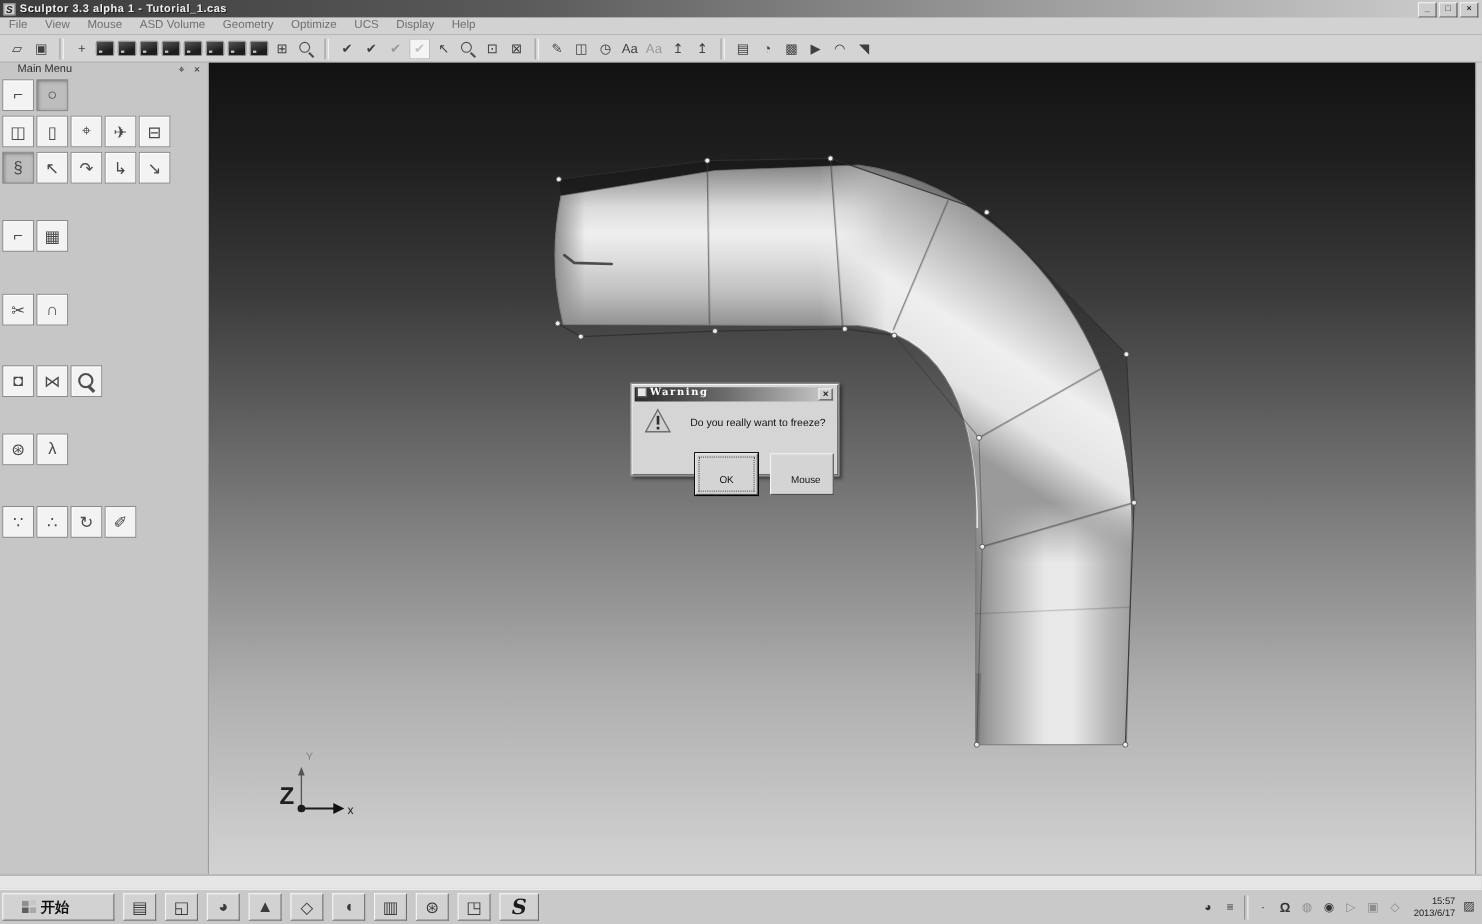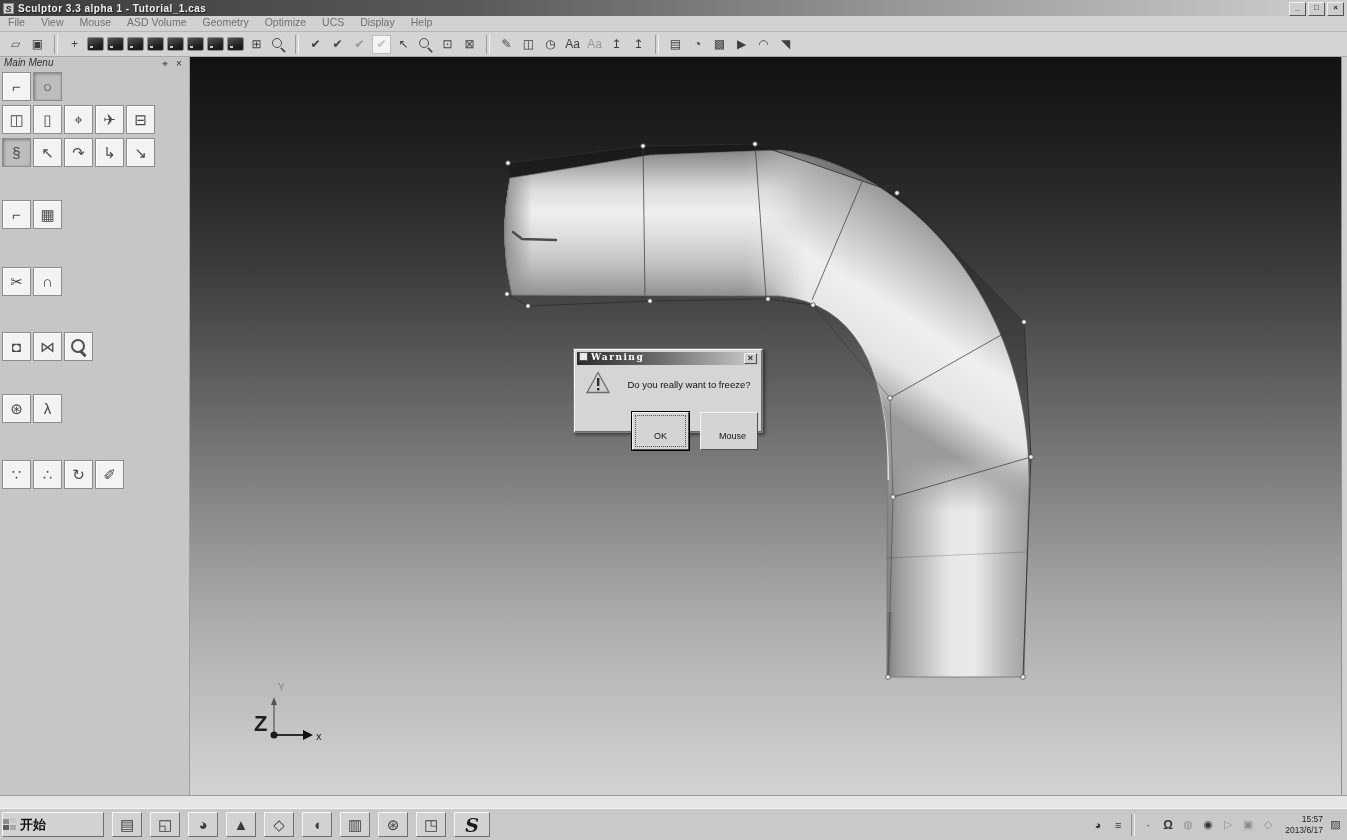--- a/index.html
+++ b/index.html
@@ -30,21 +30,21 @@
   .tbtn.ghost{background:#f4f4f4;border:1px solid #bdbdbd;color:#c2c2c2;box-sizing:border-box;}
   .tbtn.sep{width:2px;height:19px;border-left:1px solid #9b9b9b;border-right:1px solid #f4f4f4;margin:0 4px;}
   .mag::before{content:"";position:absolute;left:3px;top:3px;width:8px;height:8px;
     border:1.5px solid #4f4f4f;border-radius:50%;}
   .mag::after{content:"";position:absolute;right:2px;bottom:3px;width:6px;height:2px;background:#4f4f4f;
     transform:rotate(45deg);}
   
   .sidepanel{position:absolute;left:0;top:57px;width:190px;height:738px;background:#c6c6c6;
     border-right:1px solid #9e9e9e;box-sizing:border-box;}
   .phdr{position:absolute;left:0;top:0;width:100%;height:15px;font-size:10px;color:#2f2f2f;
-    padding-left:4px;box-sizing:border-box;font-style:italic;}
+    padding-left:16px;box-sizing:border-box;}
   .phico{position:absolute;top:1px;width:12px;height:12px;font-size:10px;line-height:12px;
     text-align:center;color:#333;}
   .prow{position:absolute;left:2px;display:flex;gap:2px;}
   .pbtn{width:29px;height:29px;background:#f3f3f3;border:1px solid #8d8d8d;box-sizing:border-box;
     box-shadow:inset 1px 1px 0 #fff;display:flex;align-items:center;justify-content:center;
     font-size:15px;color:#4a4a4a;position:relative;}
   .pbtn.pressed{background:#bdbdbd;box-shadow:inset 1px 1px 3px #7d7d7d;}
   .pbtn.mag::before{left:6px;top:6px;width:10px;height:10px;border-width:2px;}
   .pbtn.mag::after{right:5px;bottom:6px;width:8px;height:2.5px;}
   
@@ -72,21 +72,21 @@
     border-color:#f2f2f2 #4f4f4f #4f4f4f #f2f2f2;font-size:9px;color:#111;
     font-family:"Liberation Sans",sans-serif;padding:18px;}
   .dbtn.ok{left:58px;width:57px;outline:1px dotted #555;outline-offset:-4px;
     box-shadow:0 0 0 1px #000;}
   .dbtn.cancel{left:126px;width:58px;}
   
   .taskbar{position:absolute;left:0;top:808px;width:1347px;height:32px;background:#c9c9c9;
     border-top:1px solid #f1f1f1;box-sizing:border-box;}
   .startbtn{position:absolute;left:2px;top:3px;width:102px;height:25px;background:#d2d2d2;
     border:1px solid;border-color:#f5f5f5 #6f6f6f #6f6f6f #f5f5f5;display:flex;align-items:center;
-    gap:4px;padding-left:0;box-sizing:border-box;font-size:13px;font-weight:bold;color:#111;}
+    gap:4px;padding-left:17px;box-sizing:border-box;font-size:13px;font-weight:bold;color:#111;}
   .qlaunch{position:absolute;left:112px;top:3px;display:flex;gap:8px;}
   .qbtn{width:30px;height:25px;background:#d2d2d2;border:1px solid;border-color:#f5f5f5 #6f6f6f #6f6f6f #f5f5f5;
     display:flex;align-items:center;justify-content:center;font-size:15px;color:#3c3c3c;box-sizing:border-box;}
   .qbtn.slogo{width:36px;font-family:"DejaVu Serif",serif;font-style:italic;font-weight:bold;
     font-size:19px;color:#1b1b1b;}
   .tray{position:absolute;right:2px;top:3px;height:25px;display:flex;align-items:center;gap:6px;
     padding:0 3px;}
   .tico{font-size:11px;color:#333;width:14px;text-align:center;}
   .tico.dim{opacity:.4;}
   .tico.lock{font-weight:bold;font-size:12px;}

